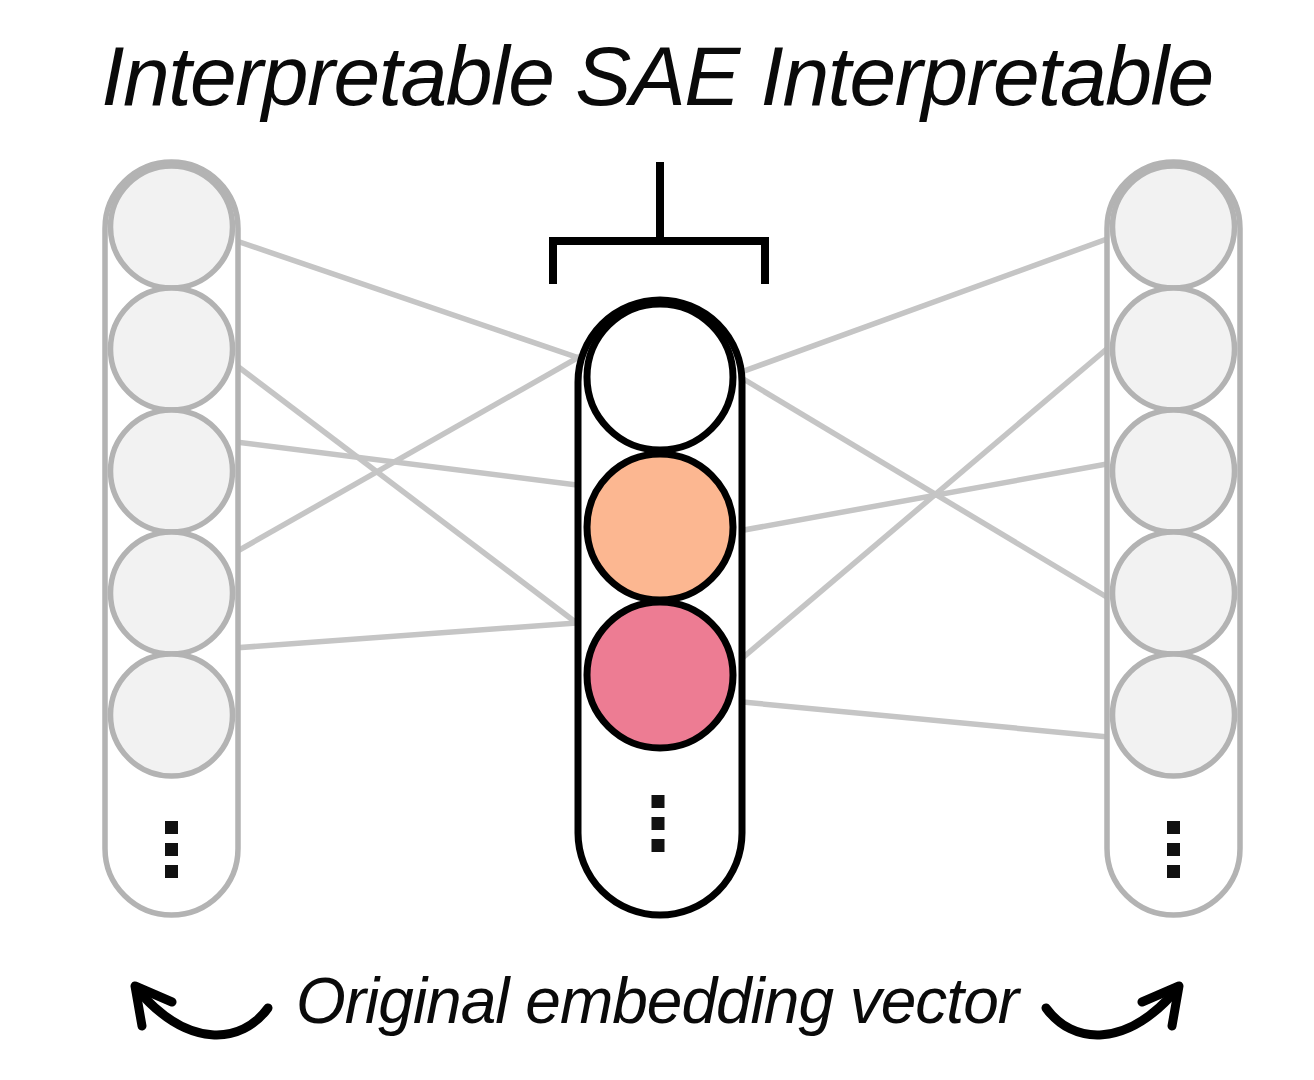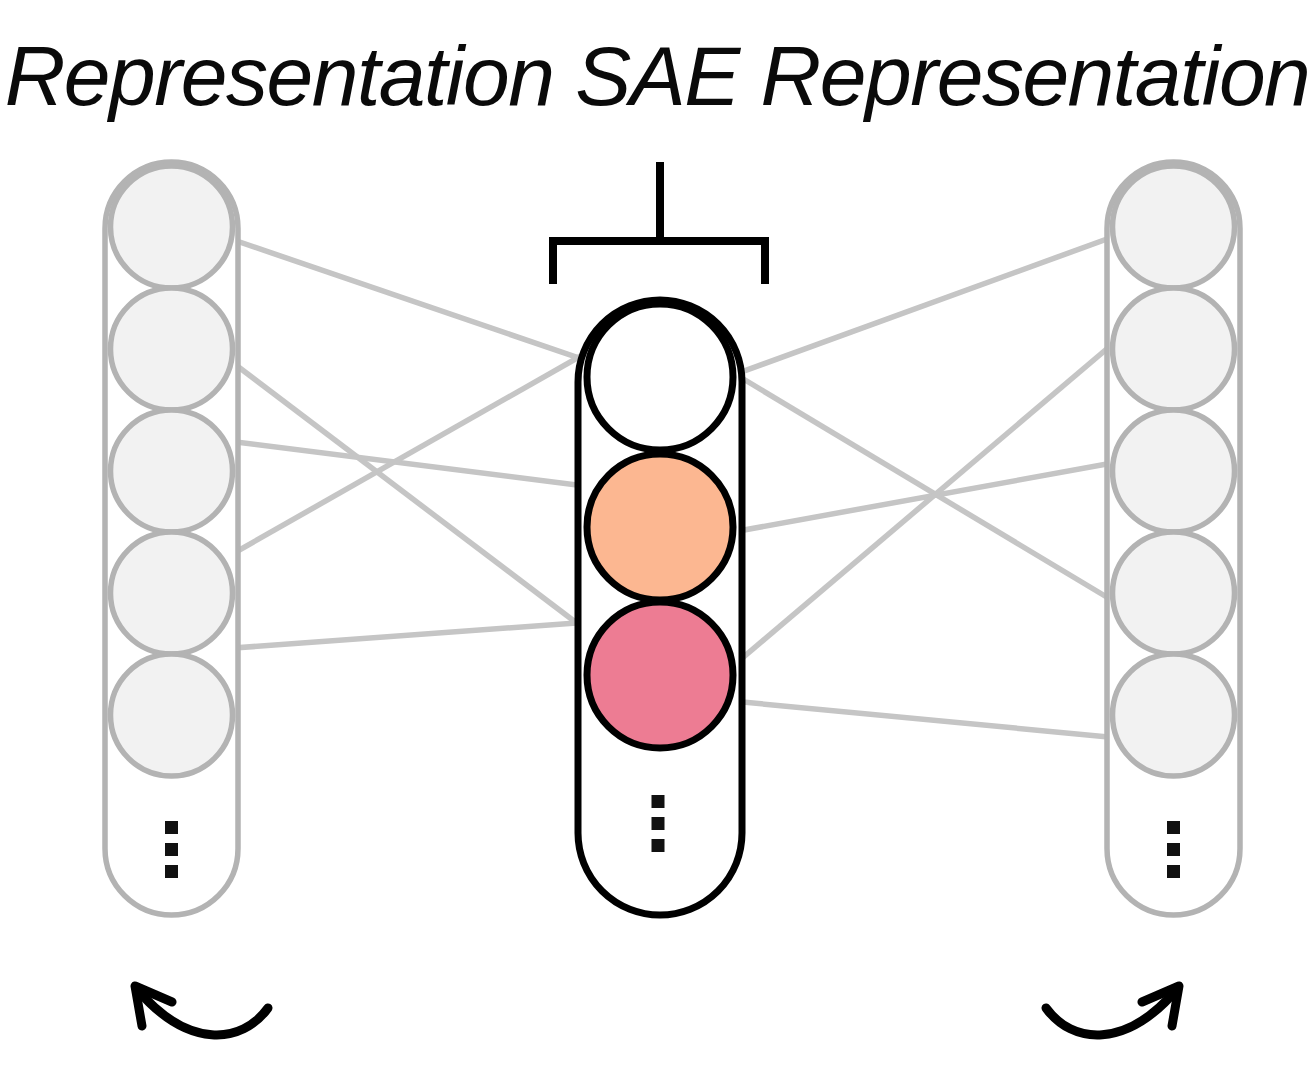--- a/index.html
+++ b/index.html
@@ -34,21 +34,21 @@
     line-height:1.05;
     white-space:nowrap;
   }
   svg.diagram{position:absolute;top:0;left:0;}
 </style>
 </head>
 <body>
 
 <div class="stage">
 
-  <div class="title">Representation SAE Representation</div>
+  <div class="title">Interpretable SAE Interpretable</div>
 
   <svg class="diagram" width="1314" height="1080" viewBox="0 0 1314 1080">
 
     <g fill="none" stroke="#C5C5C5" stroke-width="5.5">
       <line x1="225" y1="237" x2="620" y2="372"></line>
       <line x1="220" y1="353" x2="640" y2="671"></line>
       <line x1="220" y1="440" x2="640" y2="493"></line>
       <line x1="220" y1="561" x2="630" y2="328"></line>
       <line x1="220" y1="649" x2="645" y2="618"></line>
       <line x1="700" y1="387" x2="1140" y2="227"></line>
@@ -101,13 +101,14 @@
     <path d="M660,162 V241 M553,284 V241 H765 V284" fill="none" stroke="#000000" stroke-width="8"></path>
 
     <g fill="none" stroke="#000000" stroke-width="9" stroke-linecap="round" stroke-linejoin="round">
       <path d="M268,1008 C242,1044 188,1050 136,988"></path>
       <path d="M142,1026 L135,986 L172,1002"></path>
       <path d="M1046,1008 C1072,1044 1126,1050 1178,988"></path>
       <path d="M1172,1026 L1179,986 L1142,1002"></path>
     </g>
   </svg>
 
+  <div class="caption">Original embedding vector</div>
 </div>
 
 </body></html>

